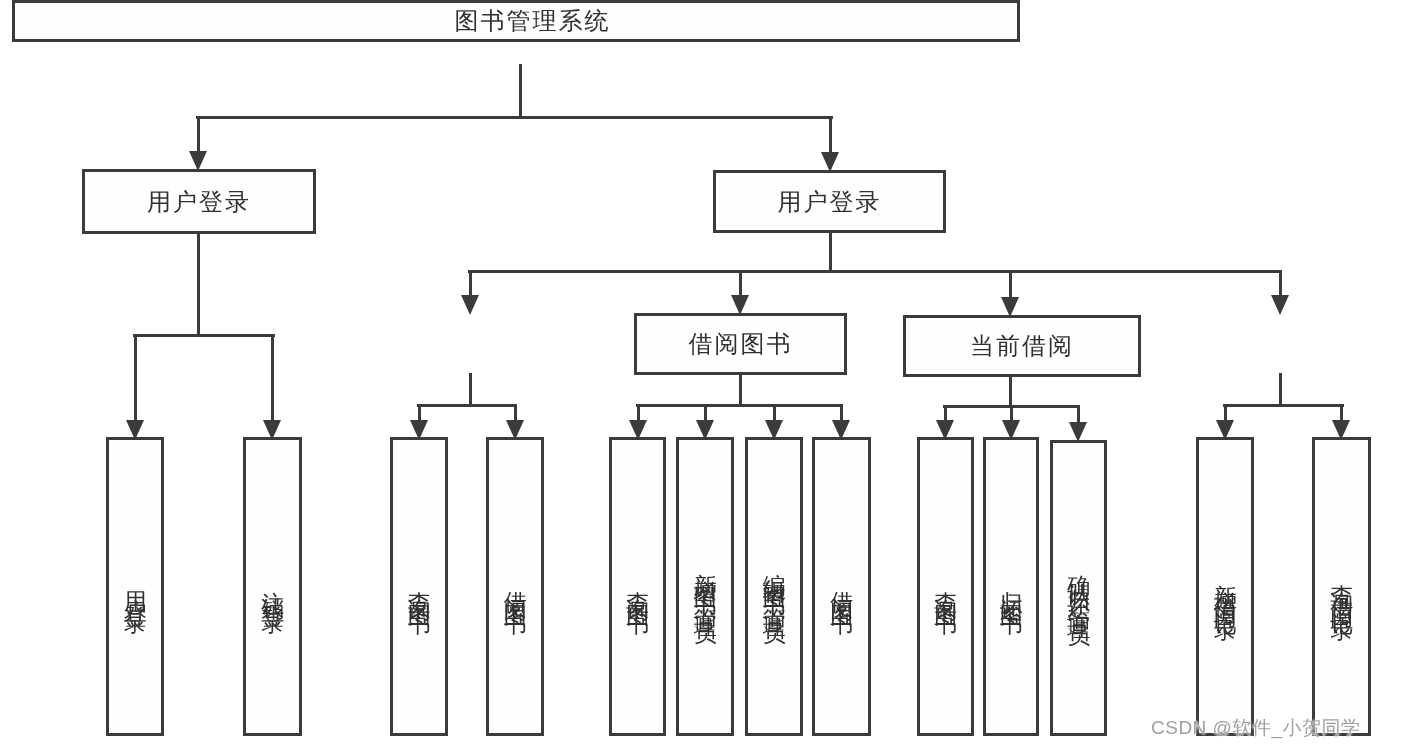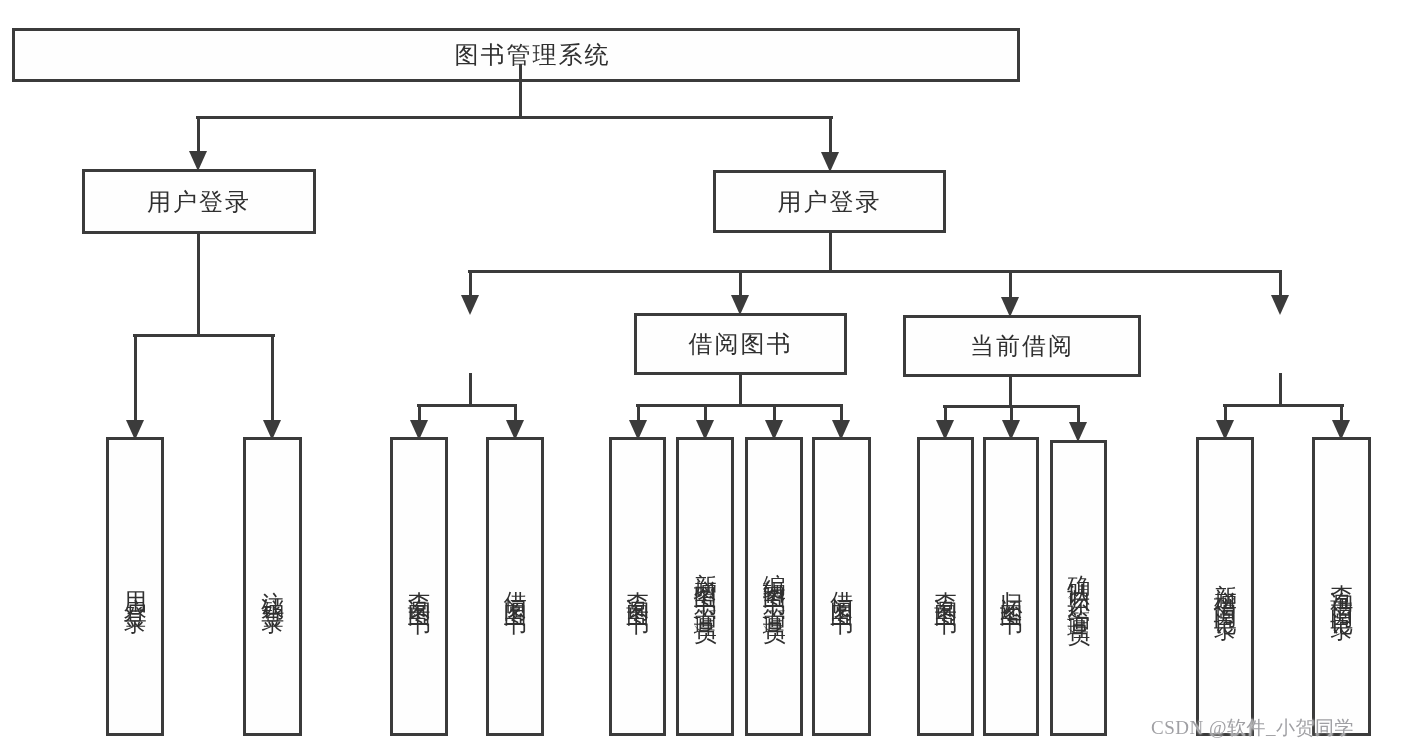--- a/index.html
+++ b/index.html
@@ -40,29 +40,28 @@
   }
   .watermark {
     position: absolute;
     left: 1151px;
     top: 715px;
     font-size: 19px;
     letter-spacing: 0.5px;
     color: #a0a0a4;
     text-shadow: 0 0 2px #ffffff, 0 0 3px #ffffff;
     white-space: nowrap;
-    font-family: Liberation Serif, serif;
   }
 </style>
 </head>
 <body>
 
 <div id="stage">
 
-  <div class="box h-box" style="left:12px; top:28px; width:1008px; height:54px;padding-left:33px;">
+  <div class="box h-box" style="left:12px; top:0; width:1008px; height:42px;padding-left:33px;">
     <span>图书管理系统</span>
   </div>
 
   <div class="box h-box" style="left:82px; top:169px; width:234px; height:65px;">
     <span>用户登录</span>
   </div>
   <div class="box h-box" style="left:713px; top:170px; width:233px; height:63px;">
     <span>用户登录</span>
   </div>
 

